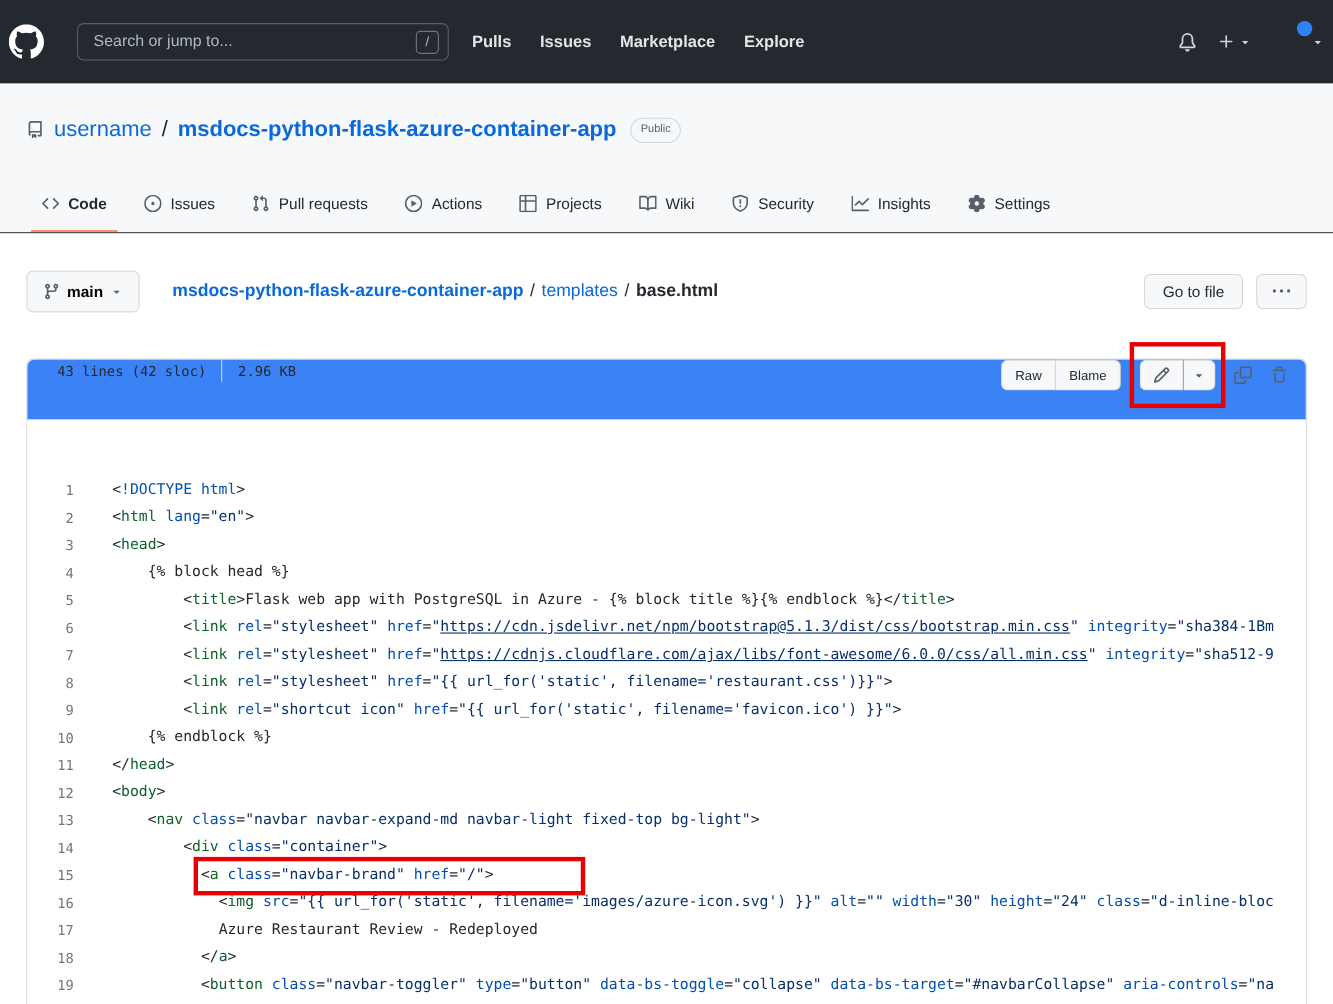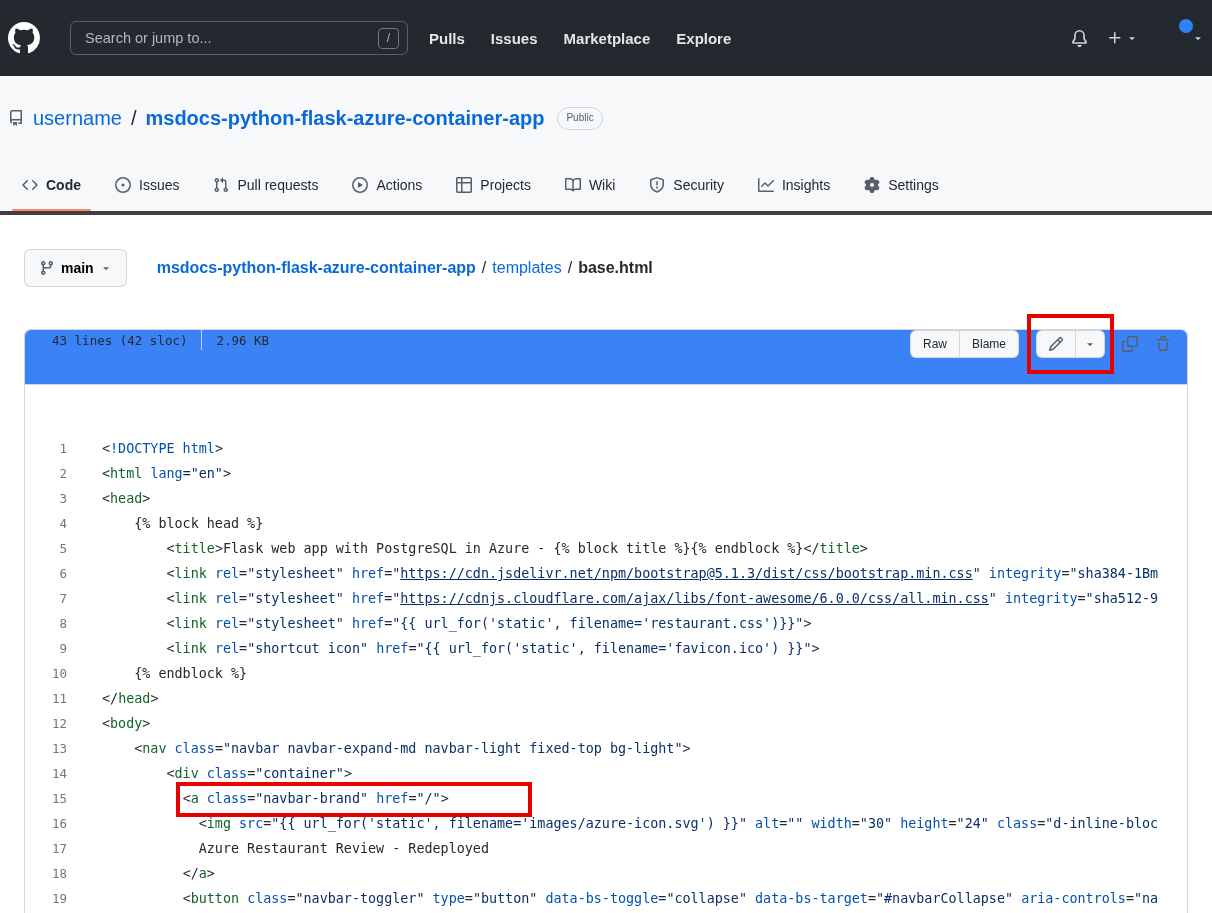--- a/index.html
+++ b/index.html
@@ -34,21 +34,21 @@
   .hdr-icon { color:#cdd5dd; cursor:pointer; }
   .hdr-group { display:flex; align-items:center; gap:3px; color:#cdd5dd; cursor:pointer; }
   .avatar-wrap { position:relative; width:32px; height:32px; flex:none; }
   .avatar {
     width:32px; height:32px; border-radius:50%;
     background:radial-gradient(circle at 38% 45%, #6a6f76 0%, #3a3f46 55%, #1d2126 100%);
   }
   .avatar-dot { position:absolute; top:-3px; right:-4px; width:14px; height:14px; border-radius:50%; background:#2f81f7; }
 
   
-  .repo-head { background:#f6f8fa; border-bottom:4px solid #404040; padding:27px 8px 0; }
+  .repo-head { background:#f6f8fa; border-bottom:1px solid #404040; padding:27px 24px 0; }
   .repo-title-row { display:flex; align-items:center; height:30px; gap:9px; font-size:20px; }
   .repo-title-row .repo-icon { color:#57606a; }
   .repo-owner { color:#0969da; text-decoration:none; cursor:pointer; }
   .repo-sep { color:#24292f; }
   .repo-name-link { color:#0969da; font-weight:600; text-decoration:none; cursor:pointer; }
   .visibility-badge {
     margin-left:4px; font-size:10px; font-weight:500; color:#57606a; border:1px solid #d0d7de;
     border-radius:2em; padding:1px 8px 2px; line-height:18px;
   }
   .repo-tabs { display:flex; margin-top:25px; height:53px; gap:6px; }
@@ -284,20 +284,30 @@
             <path fill-rule="evenodd" d="m4.427 7.427 3.396 3.396a.25.25 0 0 0 .354 0l3.396-3.396A.25.25 0 0 0 11.396 7H4.604a.25.25 0 0 0-.177.427Z"></path>
           </svg>
         </span>
     </button>
     <div class="breadcrumb">
       <a class="crumb-repo">msdocs-python-flask-azure-container-app</a>
       <span class="crumb-sep">/</span>
       <a class="crumb-folder">templates</a>
       <span class="crumb-sep">/</span>
       <span class="crumb-file">base.html</span>
+    </div>
+    <div class="toolbar-right">
+      <button class="btn">Go to file</button>
+      <button class="btn btn-kebab">
+          <span>
+            <svg width="16" height="16" viewBox="0 0 16 16" fill="currentColor">
+              <path fill-rule="evenodd" d="M8 9a1.5 1.5 0 1 0 0-3 1.5 1.5 0 0 0 0 3ZM1.5 9a1.5 1.5 0 1 0 0-3 1.5 1.5 0 0 0 0 3Zm13 0a1.5 1.5 0 1 0 0-3 1.5 1.5 0 0 0 0 3Z"></path>
+            </svg>
+          </span>
+        </button>
     </div>
   </div>
 
   <div class="file-box">
     <div class="file-header">
       <div class="file-meta">
         <span>43 lines (42 sloc)</span>
         <span class="meta-divider"></span>
         <span>2.96 KB</span>
       </div>

